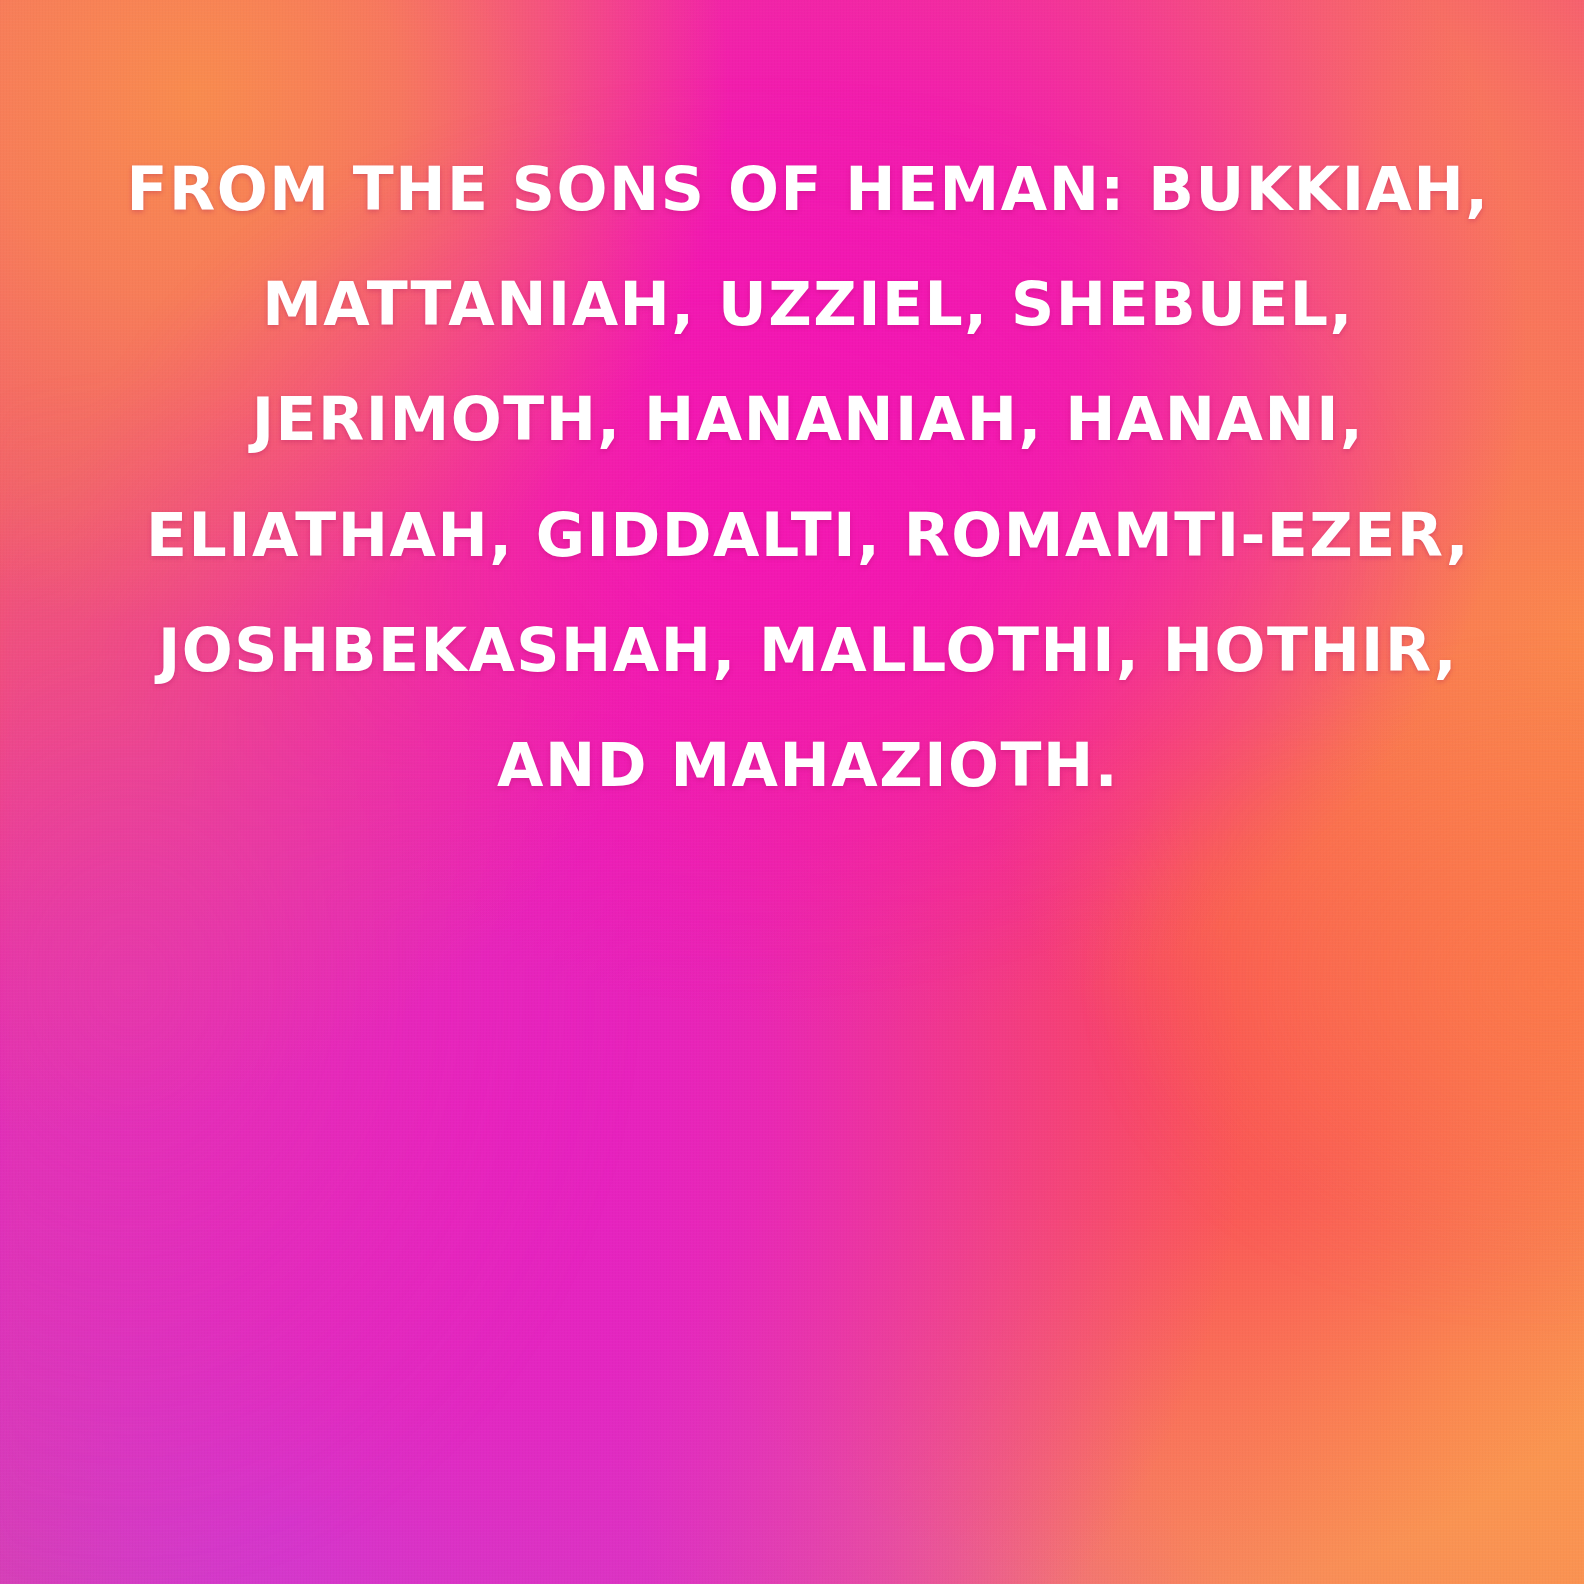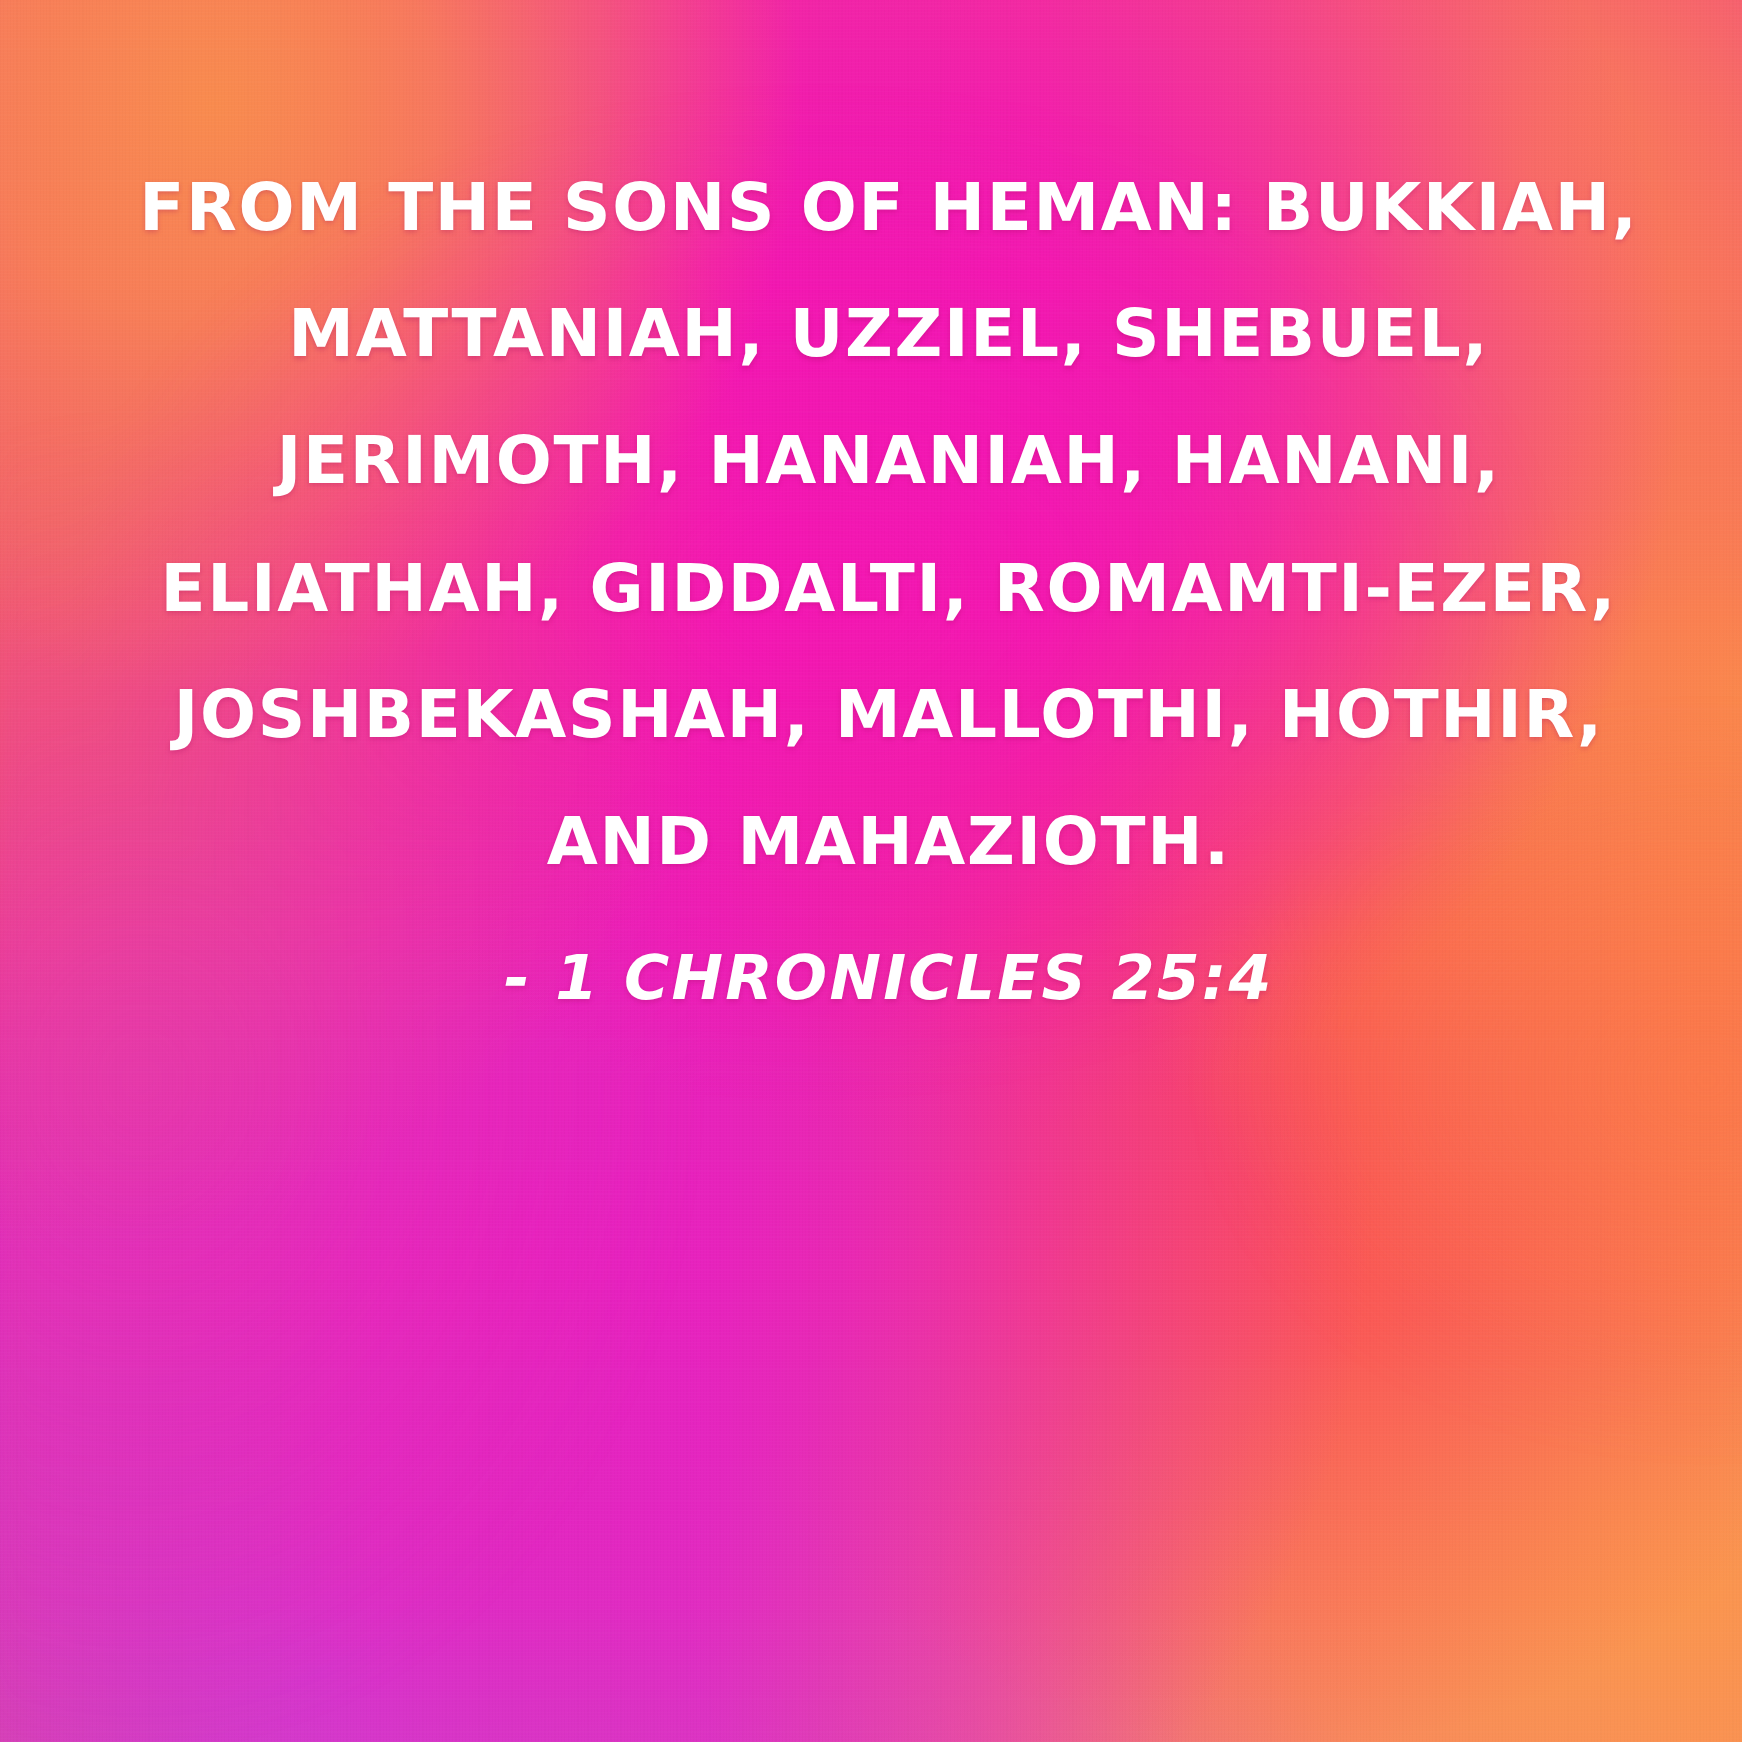--- a/index.html
+++ b/index.html
@@ -98,15 +98,14 @@
 </head>
 <body>
 
 <div id="scripture-card">
   <div class="bg-layer bg-base"></div>
   <div class="bg-layer bg-soft"></div>
   <div class="bg-layer bg-grain"></div>
 
   <div class="content">
     <p class="verse-text">From the sons of Heman: Bukkiah, Mattaniah, Uzziel, Shebuel, Jerimoth, Hananiah, Hanani, Eliathah, Giddalti, Romamti-Ezer, Joshbekashah, Mallothi, Hothir, and Mahazioth.</p>
-    <div class="verse-reference">- 1 Chronicles 25:4</div>
   </div>
 </div>
 
 </body></html>

